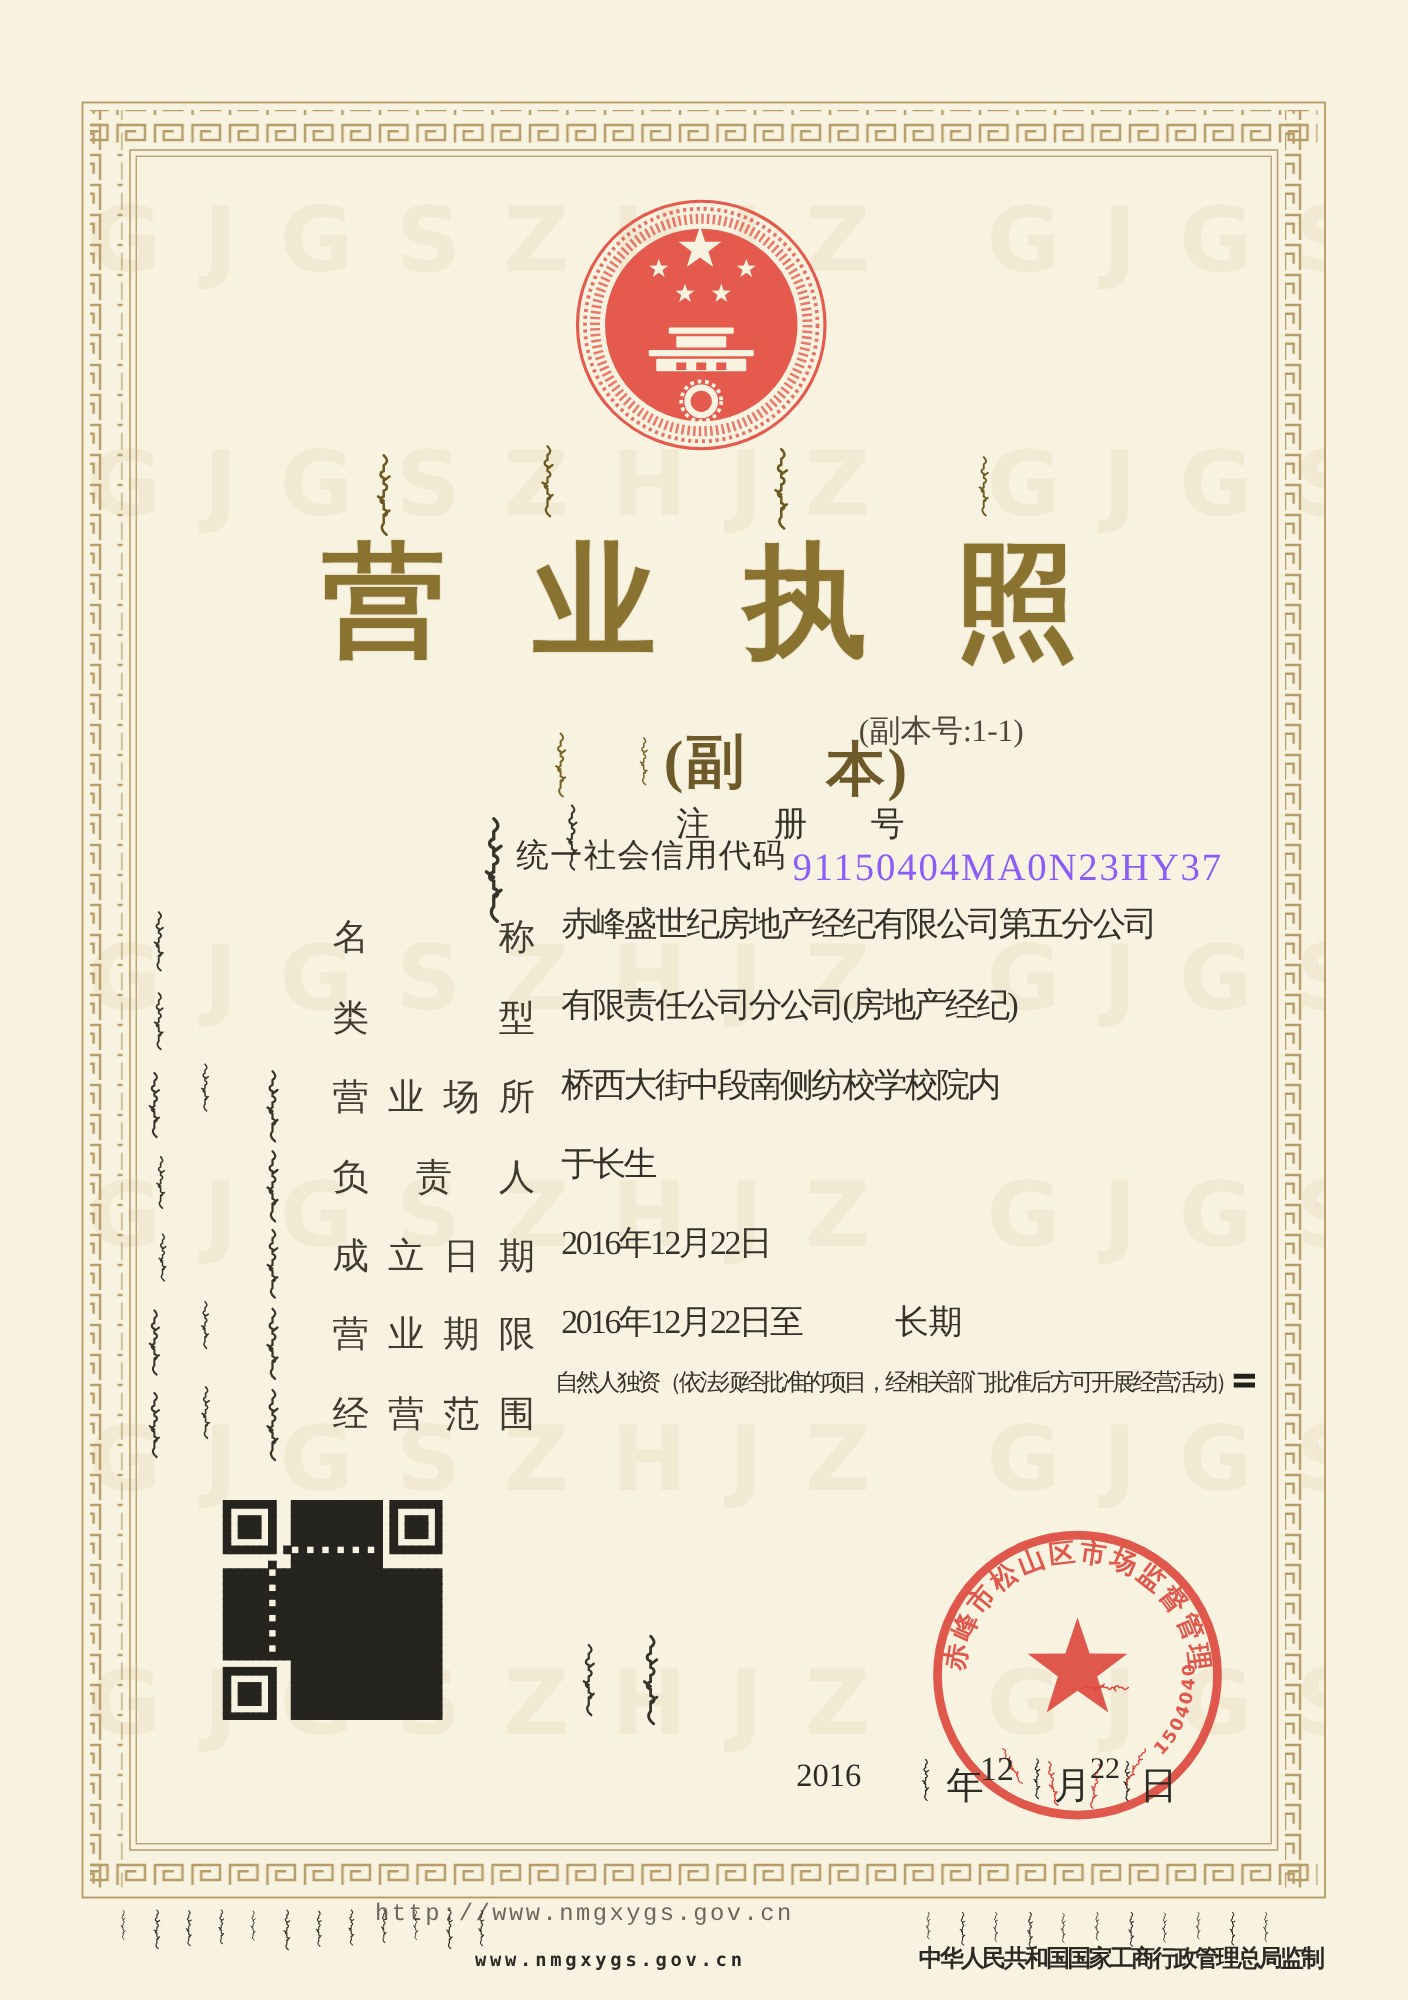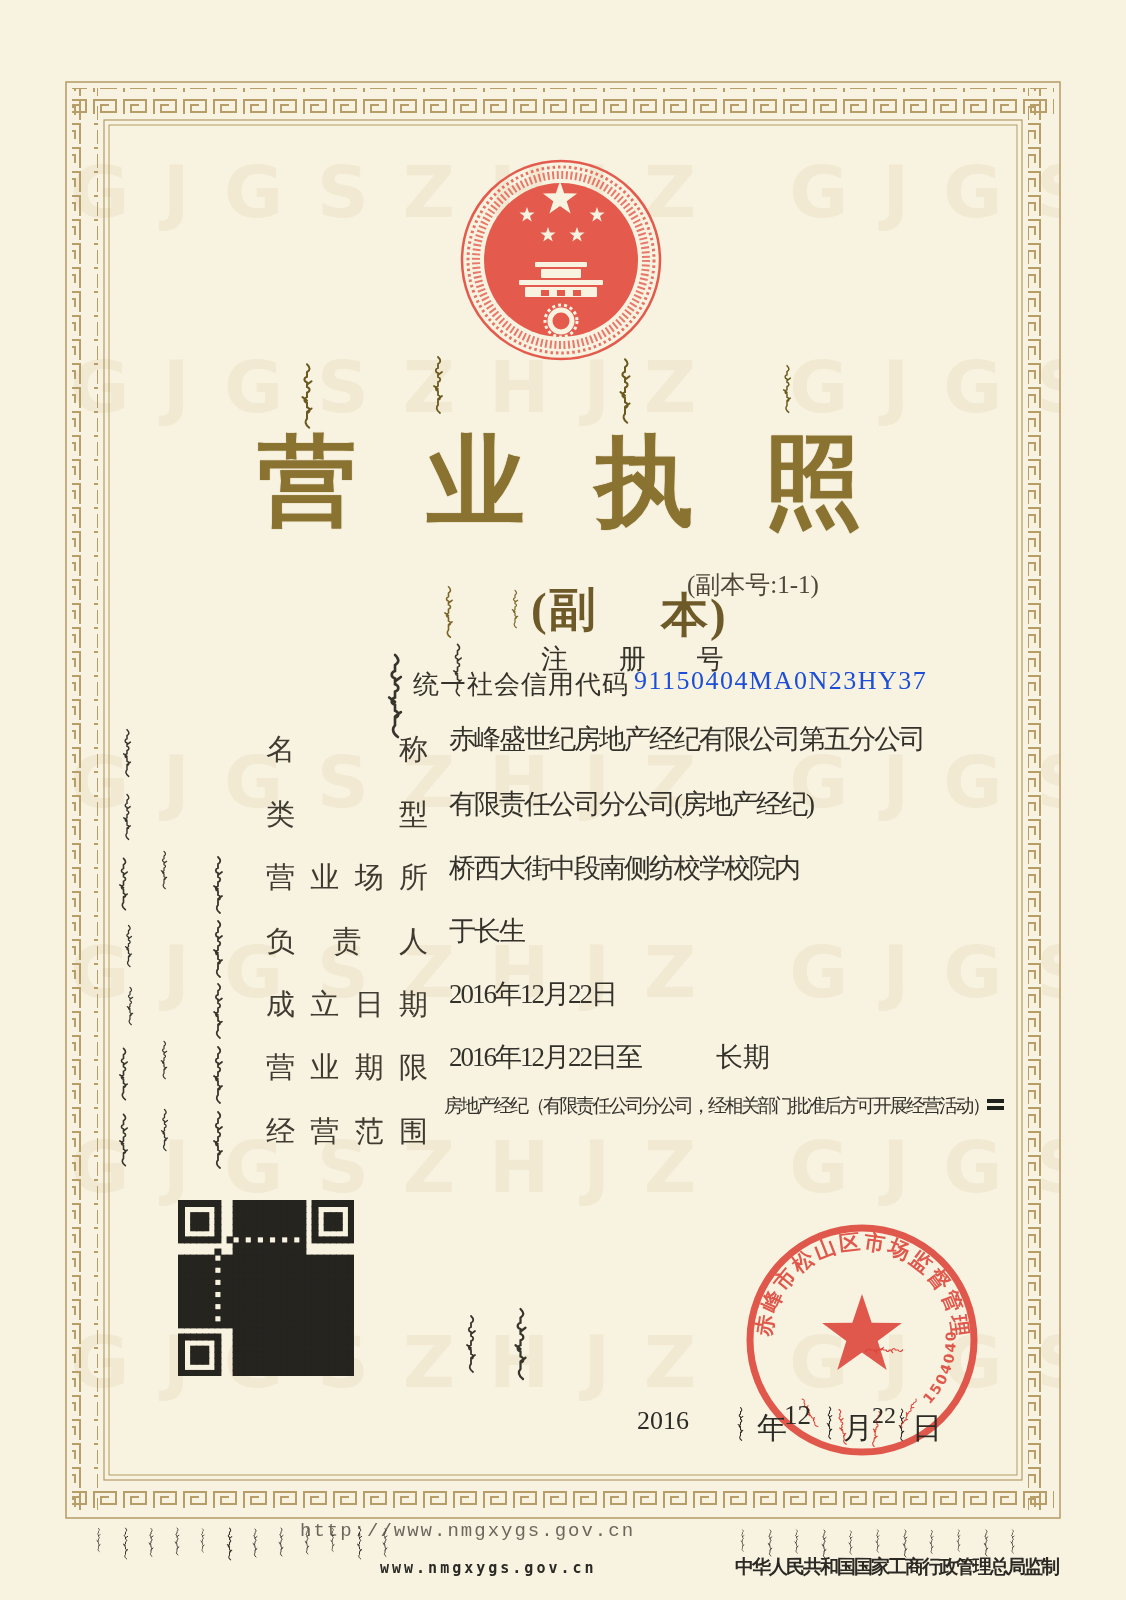--- a/index.html
+++ b/index.html
@@ -20,21 +20,21 @@
   #title{position:absolute;left:258px;top:428px;width:604px;display:flex;justify-content:space-between;
          font-family:"DejaVu Sans","Liberation Sans",sans-serif;font-weight:900;font-size:98px;
          line-height:1.1;color:#8a7231;z-index:2;text-shadow:0 0 1px #8a7231;}
   .spread{display:flex;justify-content:space-between;}
   
   .copybig{font-size:47px;color:#6e5a28;font-weight:700;z-index:2;letter-spacing:2px;}
   #copyno{font-size:25px;color:#4f4639;z-index:2;}
   
   #reglabel{font-size:27px;letter-spacing:22px;color:#35322a;z-index:2;}
   #creditlabel{font-size:26px;color:#35322a;letter-spacing:1px;z-index:2;}
-  #creditcode{font-size:26px;color:#1d4ed8;letter-spacing:1.5px;z-index:2;}
+  #creditcode{font-size:31px;color:#8b5cf6;letter-spacing:1.5px;z-index:2;margin-top:10px;}
   
   .flabel{position:absolute;left:266px;width:162px;font-size:29px;color:#3f3b31;z-index:2;}
   .fvalue{position:absolute;left:420px;font-size:27px;letter-spacing:-2px;color:#34312b;white-space:nowrap;z-index:2;margin-left:29px;}
   .fvalue2{position:absolute;left:716px;font-size:27px;color:#34312b;z-index:2;}
   .scope{font-size:19px !important;letter-spacing:-2.5px !important;left:415px !important;}
   
   #tribar{position:absolute;left:987px;top:1099px;z-index:2;}
   #tribar i{display:block;width:17px;height:4px;background:#20201c;margin-bottom:3px;}
   
   #registry{position:absolute;left:535px;top:1320px;font-size:29px;letter-spacing:20px;color:#3a362e;z-index:2;}
@@ -176,21 +176,21 @@
     <div class="fvalue" style="top:1039px">2016年12月22日至</div>
     <div class="fvalue2" style="top:1039px">长期</div>
   </div>
   <div>
     <div class="flabel spread" style="top:1112px">
         <span>经</span>
         <span>营</span>
         <span>范</span>
         <span>围</span>
       </div>
-    <div class="fvalue scope" style="top:1093px">房地产经纪（有限责任公司分公司，经相关部门批准后方可开展经营活动）</div>
+    <div class="fvalue scope" style="top:1093px">自然人独资（依法须经批准的项目，经相关部门批准后方可开展经营活动）</div>
   </div>
   <div id="tribar">
       <i></i>
       <i></i>
     </div>
 
   <svg id="qr" width="176" height="176">
       <rect x="0.00" y="0.00" width="7" height="7" fill="#26241f"></rect>
       <rect x="0.00" y="6.07" width="7" height="7" fill="#26241f"></rect>
       <rect x="0.00" y="12.14" width="7" height="7" fill="#26241f"></rect>

